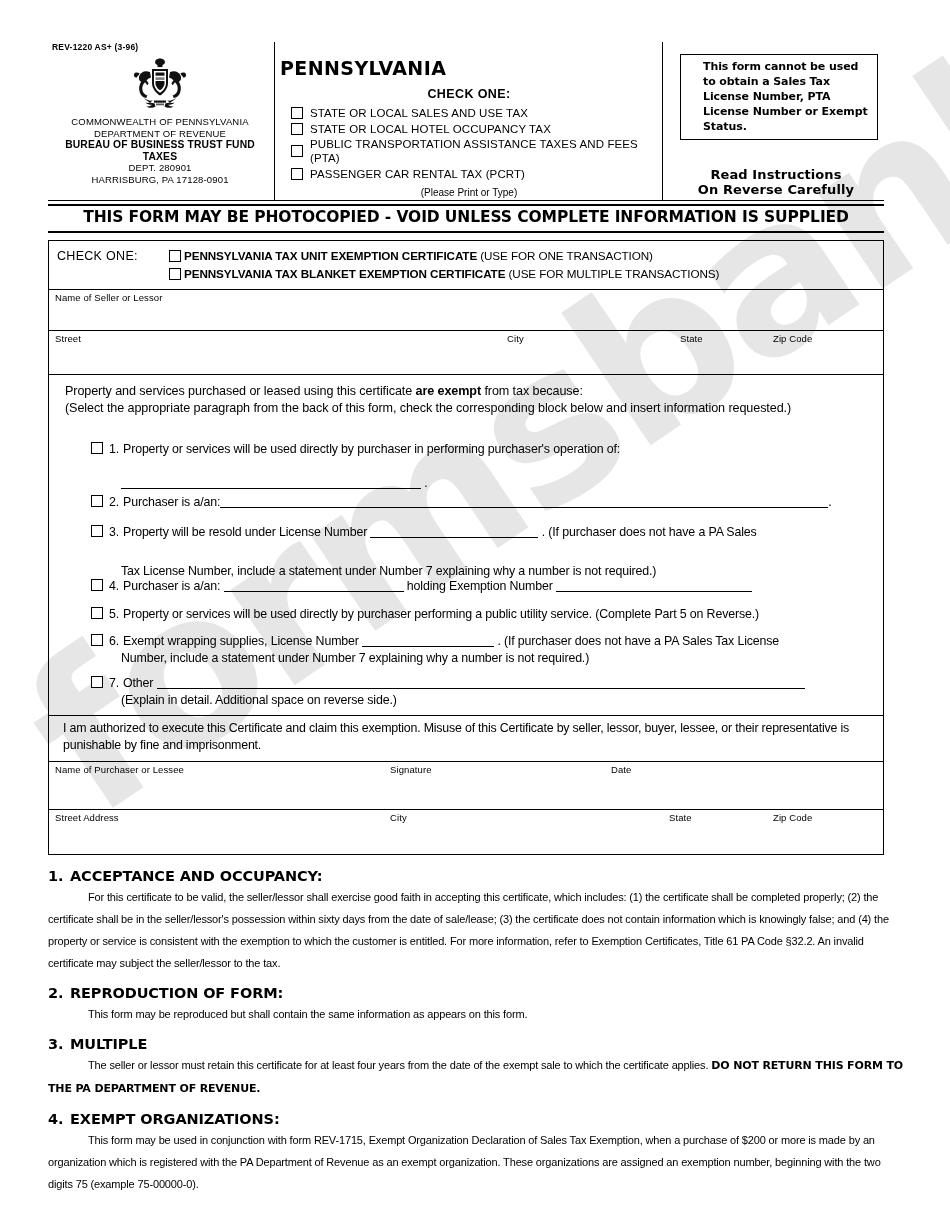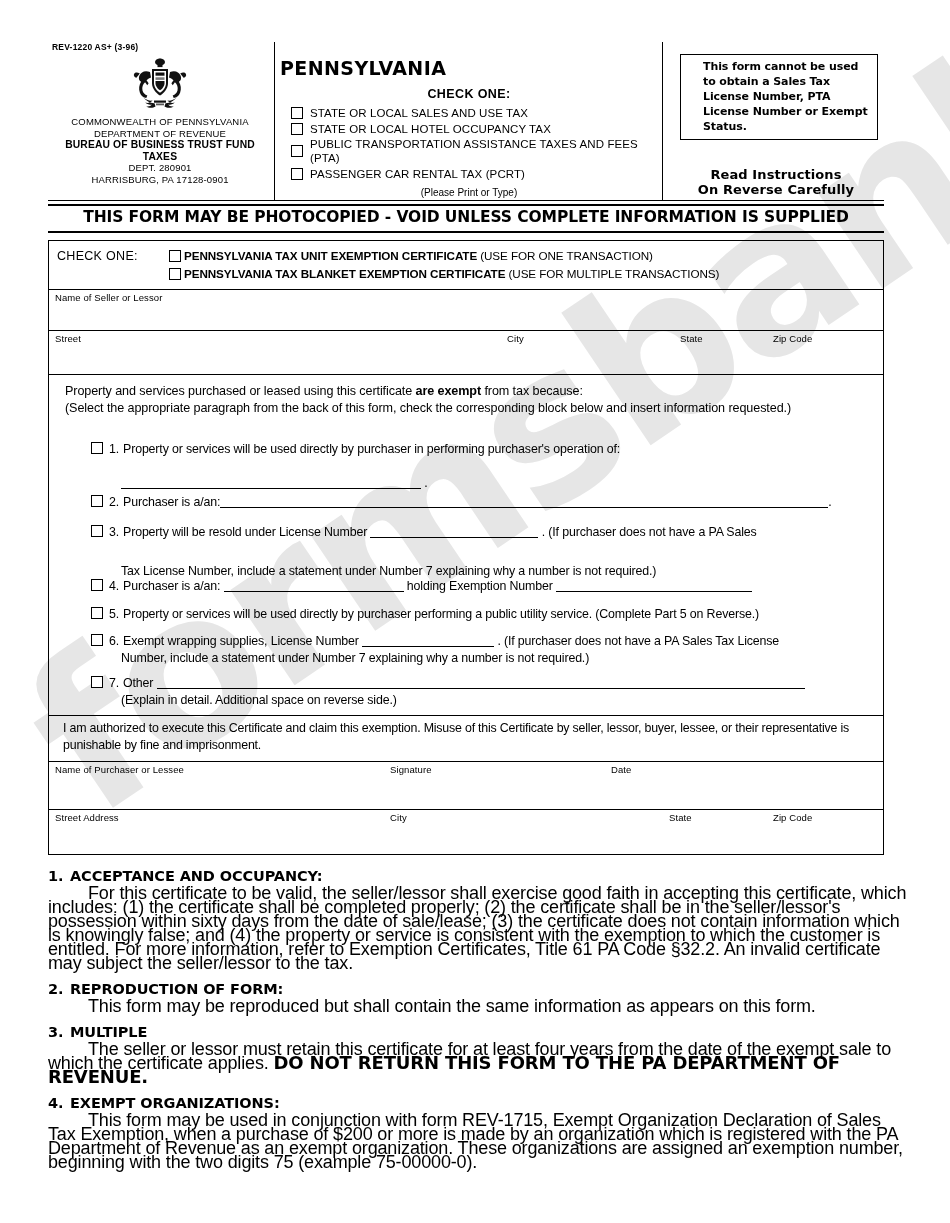--- a/index.html
+++ b/index.html
@@ -287,22 +287,22 @@
   .sec { margin-bottom: 11px; }
   .sec-head {
     font-family: "DejaVu Sans", sans-serif;
     font-weight: bold;
     font-size: 14.5px;
     letter-spacing: -.1px;
     margin-bottom: 2px;
   }
   .sec-head .snum { display: inline-block; width: 22px; }
   .sec-body {
-    font-size: 18px;
-    line-height: 14px;
+    font-size: 11px;
+    line-height: 22px;
     letter-spacing: -.15px;
     text-indent: 40px;
     padding-left: 0px;
   }
   .sec-body b { font-family: "DejaVu Sans", sans-serif; font-weight: bold; }
 </style>
 </head>
 <body>
 
 <div id="watermark">formsbank.com</div>

